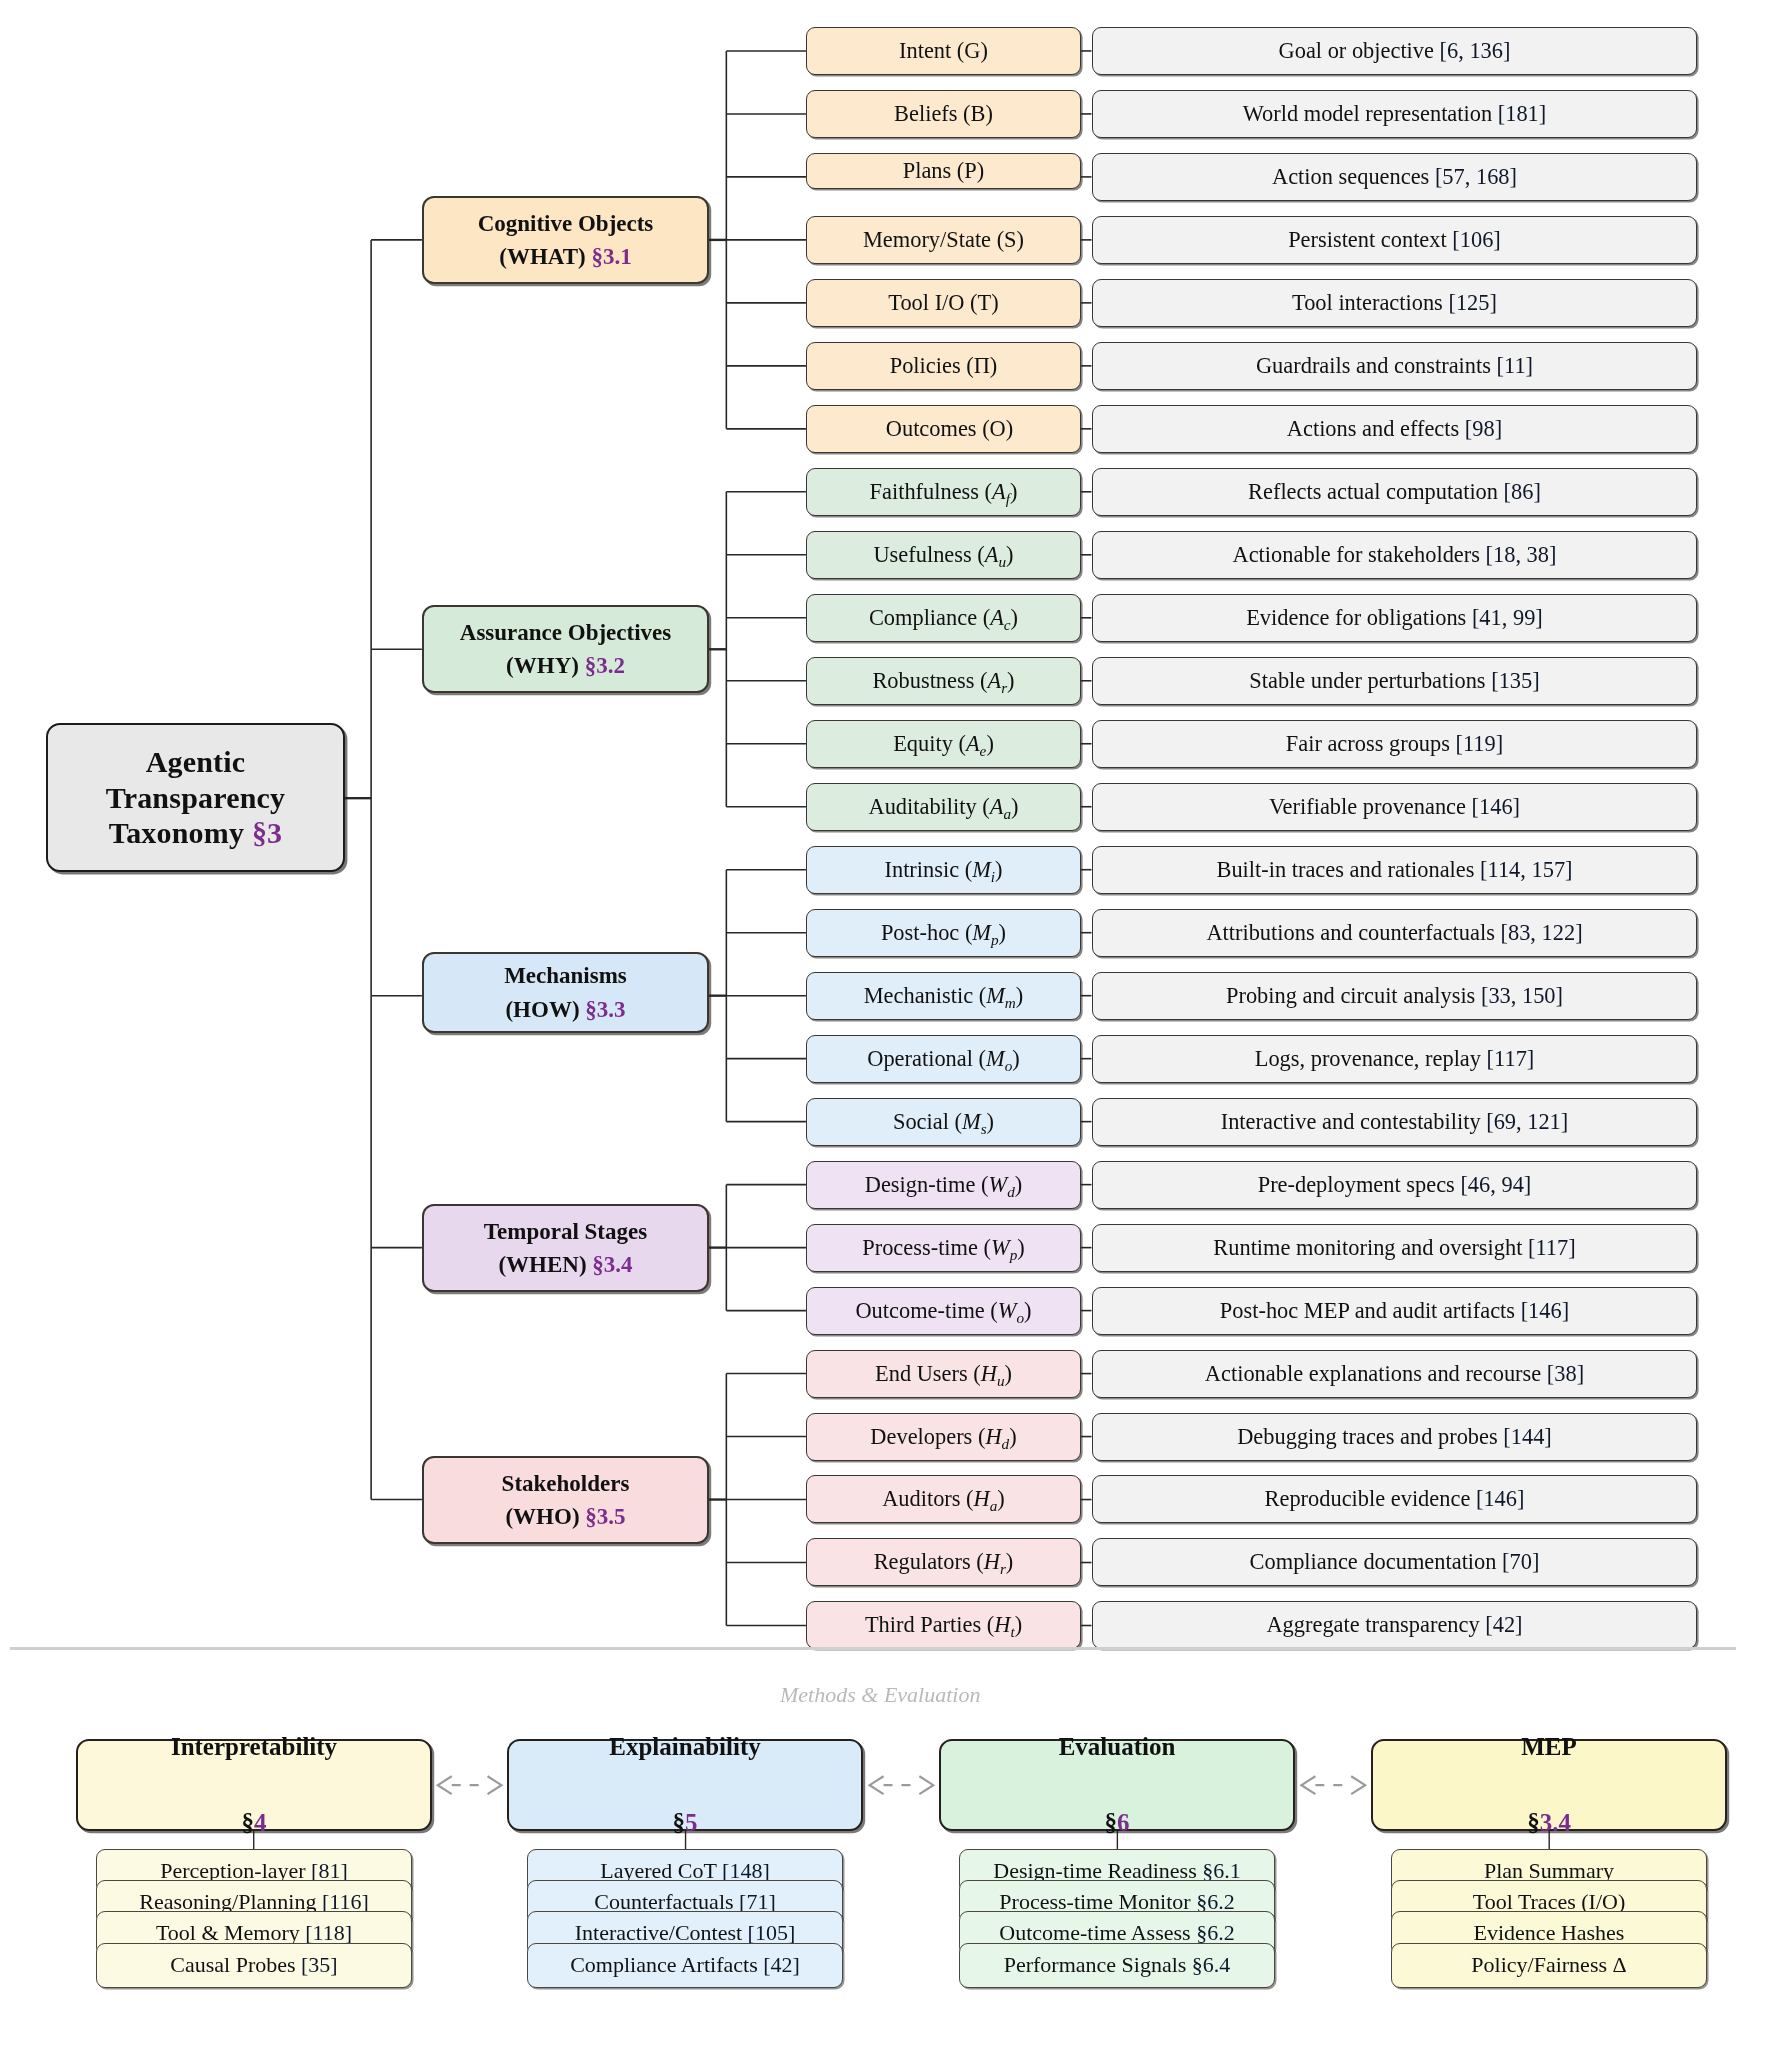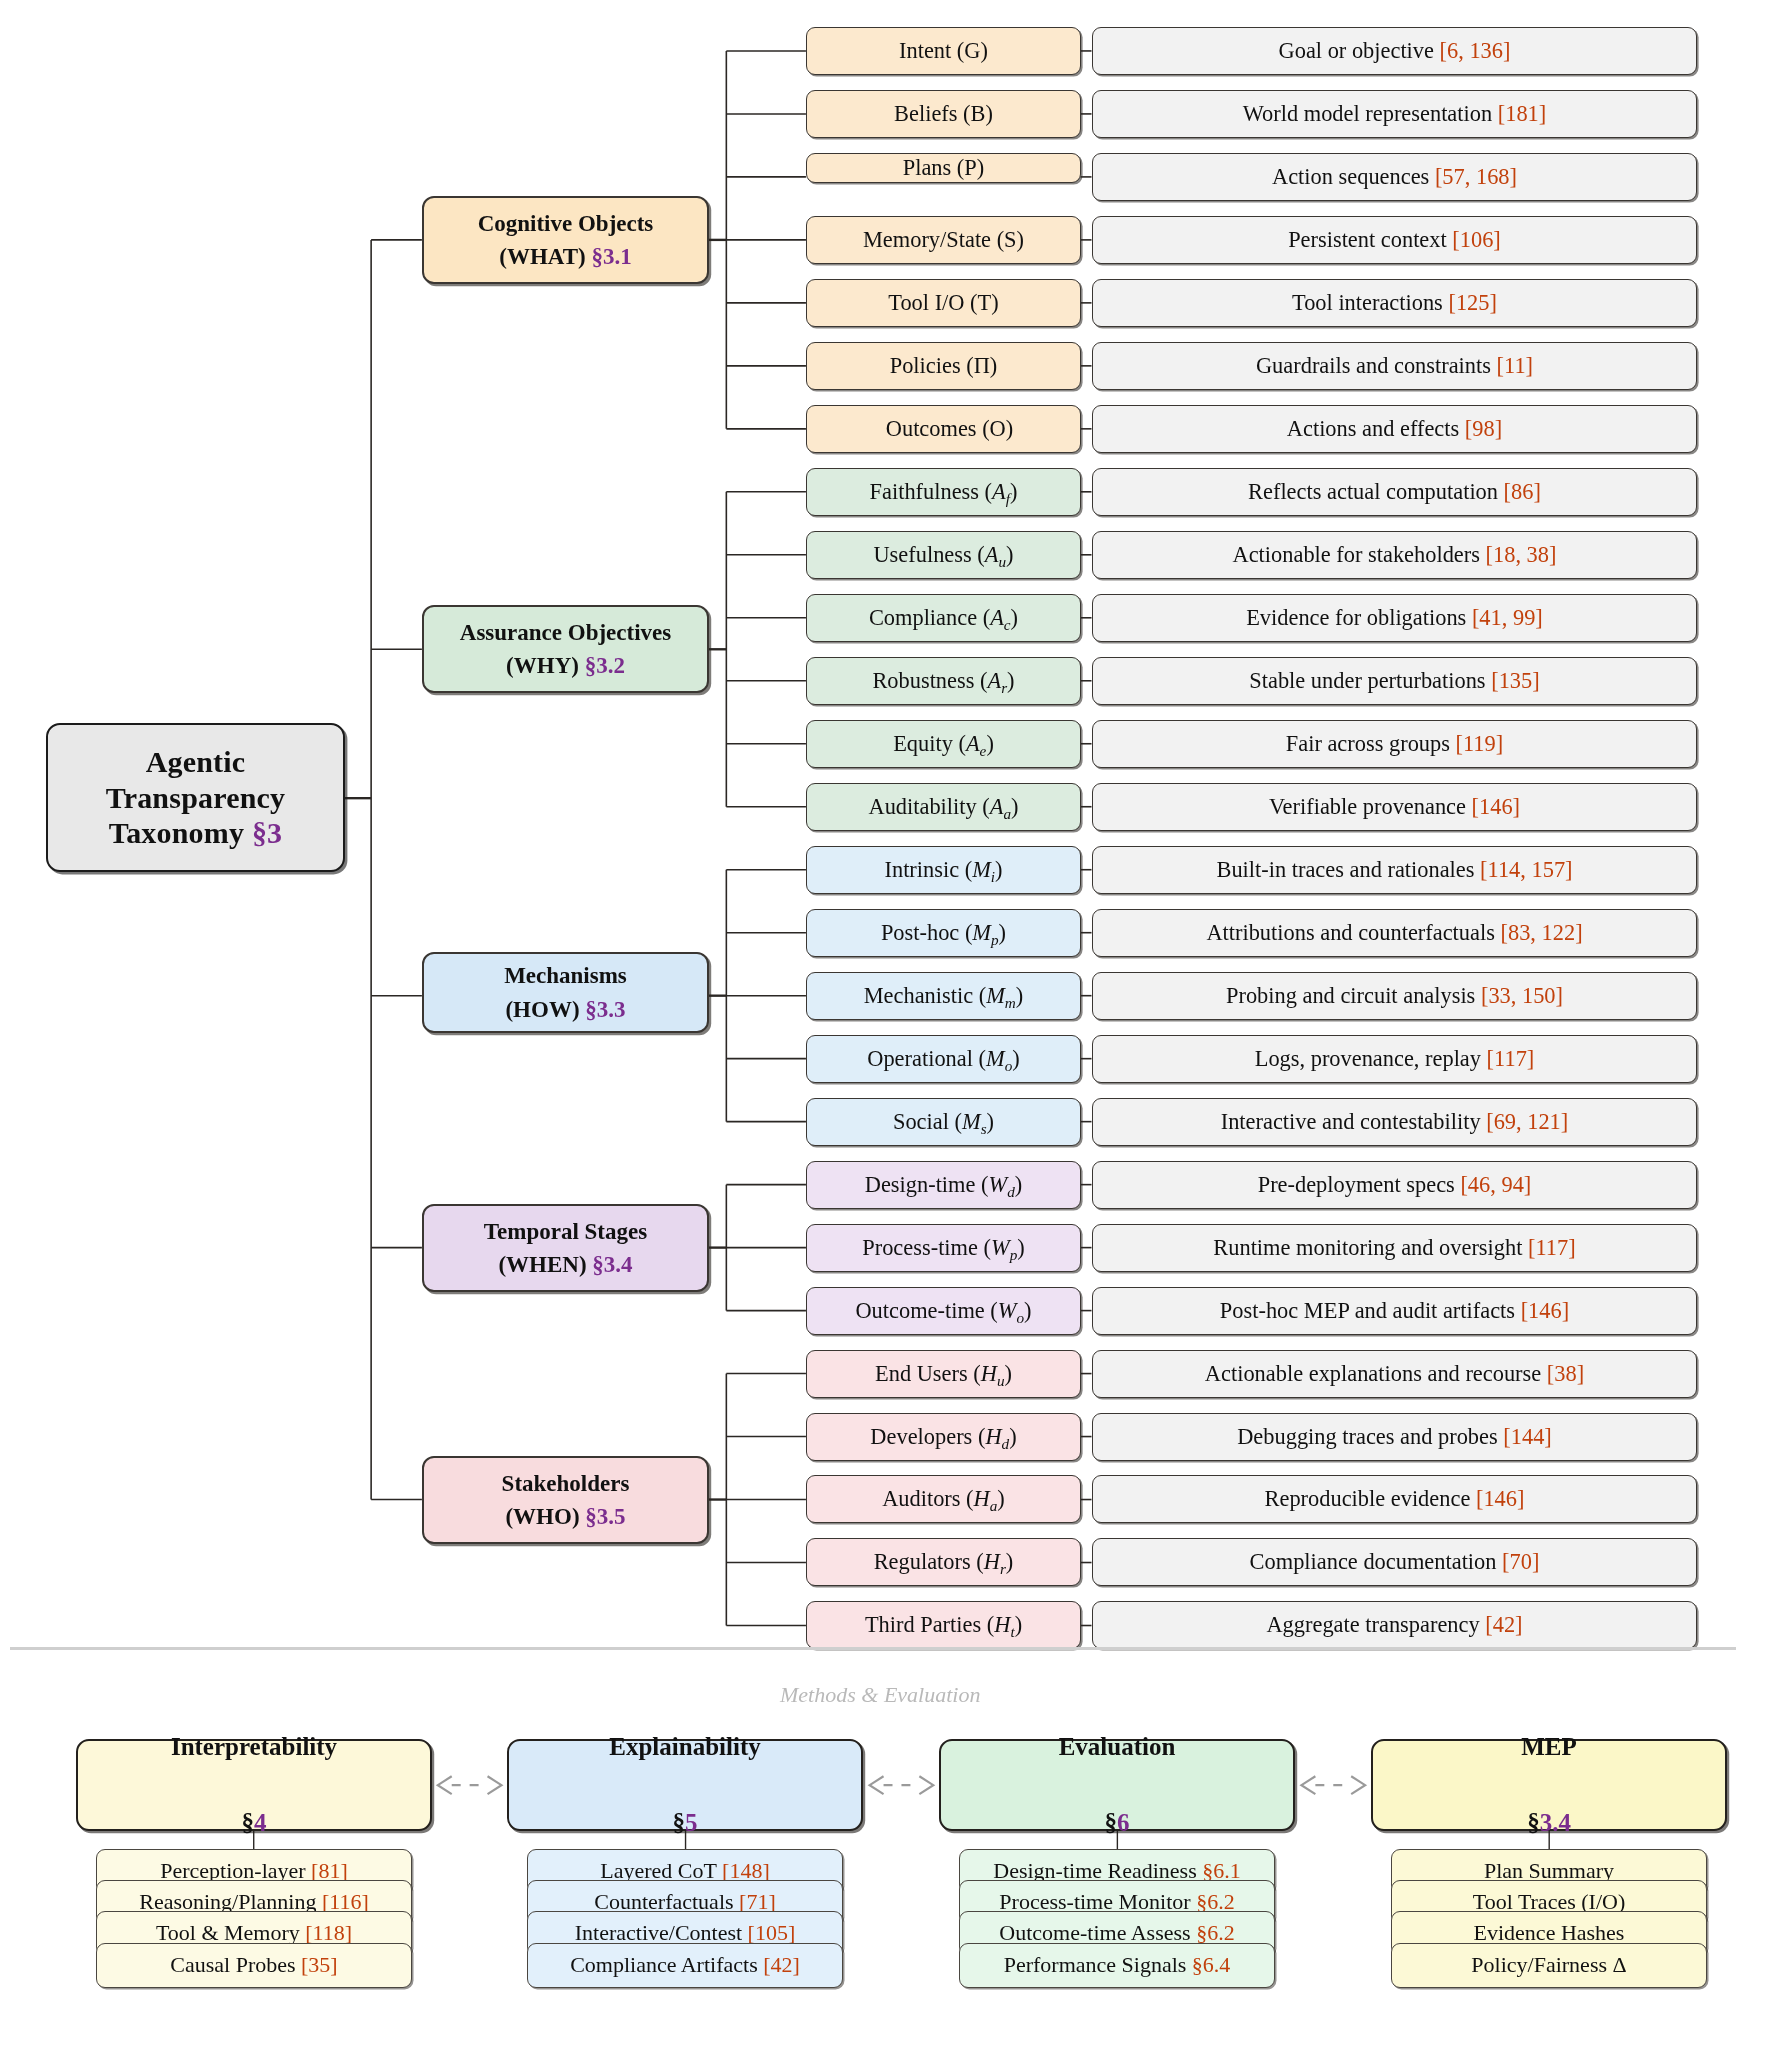--- a/index.html
+++ b/index.html
@@ -40,21 +40,21 @@
   .c-why   {background:#d6ead9;}
   .c-how   {background:#d6e8f7;}
   .c-when  {background:#e7d8ee;}
   .c-who   {background:#f8dcde;}
   .l-what  {background:#fce9ce;}
   .l-why   {background:#dcecdf;}
   .l-how   {background:#dfeef9;}
   .l-when  {background:#eee2f3;}
   .l-who   {background:#fae3e5;}
 
-  .cite{color:#c2410c;}
+  .cite{color:#0f172a;}
   .sec {color:#7b2d8e;}
   .mv  {font-style:italic;}
   .sub {font-size:.68em;font-style:italic;vertical-align:sub;line-height:0;}
 
   
   .divider{position:absolute;height:3px;background:#cfcfcf;}
   .sect-cap{
     position:absolute;font-style:italic;font-size:22px;color:#b9b9b9;
     white-space:nowrap;
   }
@@ -186,21 +186,21 @@
       </div>
       <div class="node desc" style="left:1092px;top:27px;width:605px;height:48px;">
         <div class="inner">Goal or objective <span class="cite">[6, 136]</span></div>
       </div>
       <div class="node leaf l-what" style="left:806px;top:90px;width:275px;height:48px;">
         <div class="inner">Beliefs (B)</div>
       </div>
       <div class="node desc" style="left:1092px;top:90px;width:605px;height:48px;">
         <div class="inner">World model representation <span class="cite">[181]</span></div>
       </div>
-      <div class="node leaf l-what" style="left:806px;top:153px;width:275px;height:30px;">
+      <div class="node leaf l-what" style="left:806px;top:153px;width:275px;height:36px;">
         <div class="inner">Plans (P)</div>
       </div>
       <div class="node desc" style="left:1092px;top:153px;width:605px;height:48px;">
         <div class="inner">Action sequences <span class="cite">[57, 168]</span></div>
       </div>
       <div class="node leaf l-what" style="left:806px;top:216px;width:275px;height:48px;">
         <div class="inner">Memory/State (S)</div>
       </div>
       <div class="node desc" style="left:1092px;top:216px;width:605px;height:48px;">
         <div class="inner">Persistent context <span class="cite">[106]</span></div>

